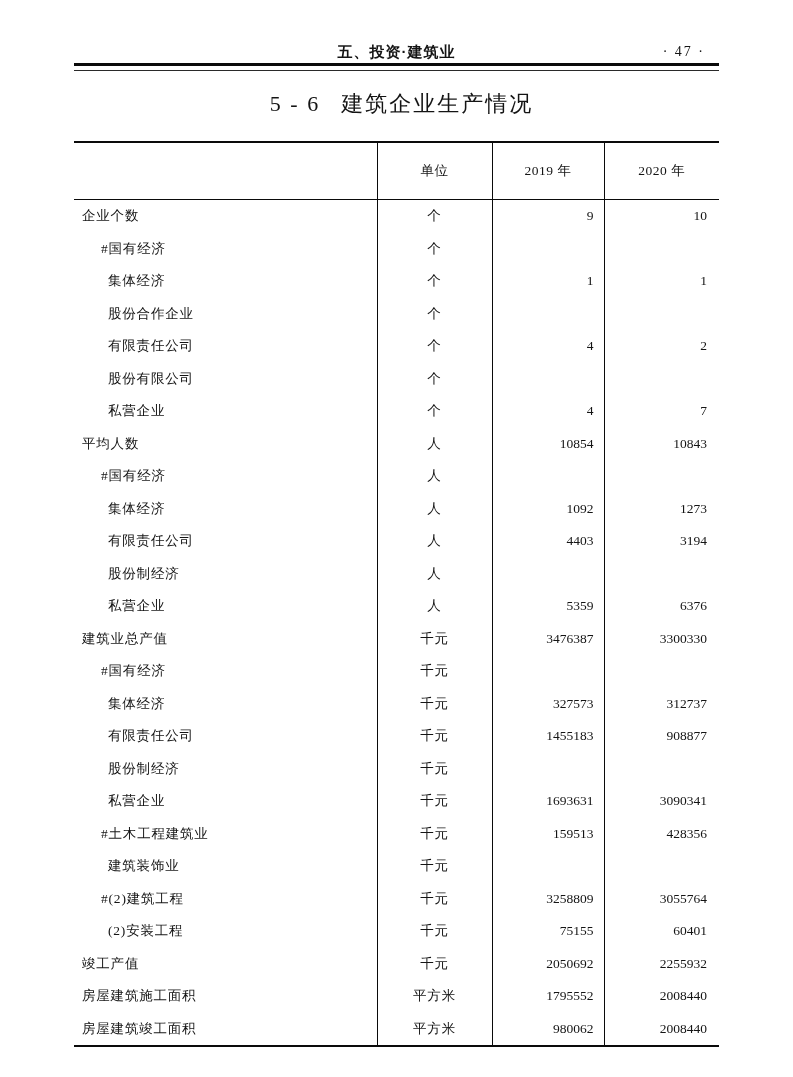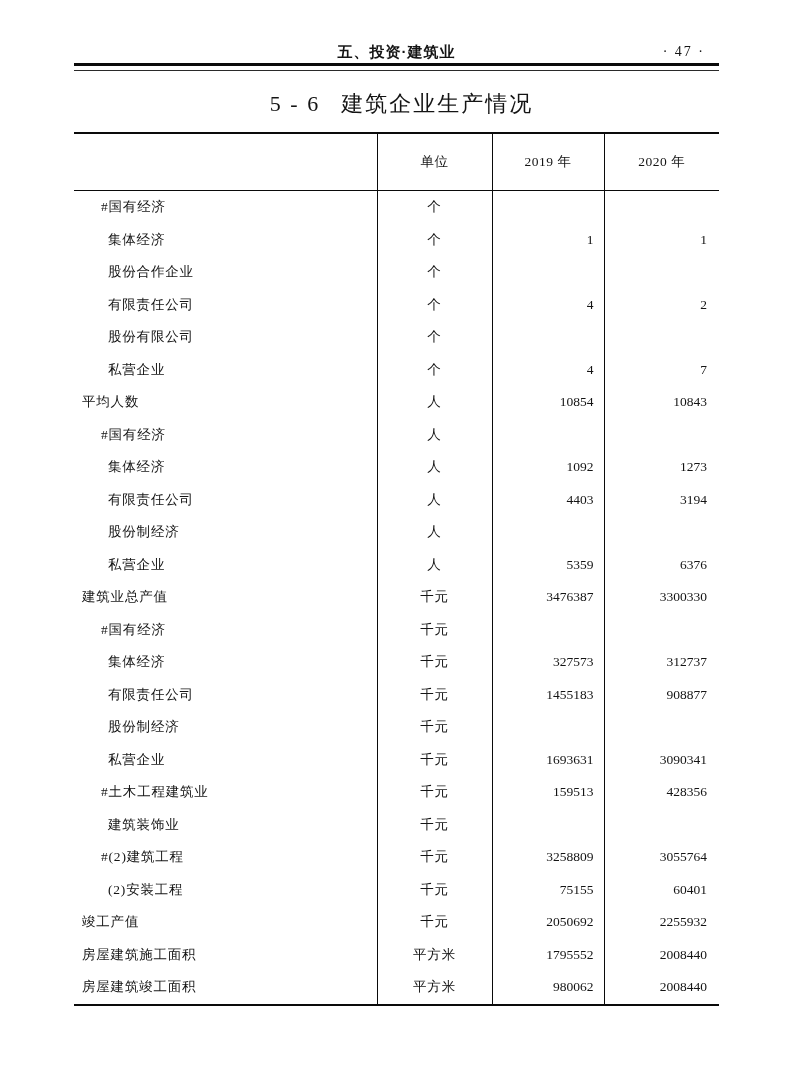--- a/index.html
+++ b/index.html
@@ -43,21 +43,21 @@
     text-align: center;
     font-weight: normal;
     font-size: 22px;
     line-height: 34px;
     letter-spacing: 1px;
   }
   h1.table-title .title-number { letter-spacing: 2px; margin-left: 10px; }
   h1.table-title .title-text { margin-left: 21px; letter-spacing: 2px; }
 
   table.stat-table {
-    margin: 11px 74px 0 74px;
+    margin: 20px 74px 0 74px;
     width: 645px;
     border-collapse: collapse;
     table-layout: fixed;
     border-top: 2px solid #0a0a0a;
     border-bottom: 2px solid #0a0a0a;
     font-size: 13.5px;
   }
   table.stat-table col.c1 { width: 303px; }
   table.stat-table col.c2 { width: 115px; }
   table.stat-table col.c3 { width: 112px; }
@@ -107,20 +107,26 @@
   <thead>
     <tr>
       <th></th>
       <th class="b">单位</th>
       <th class="b">2019 年</th>
       <th class="b">2020 年</th>
     </tr>
   </thead>
   <tbody id="table-body">
       <tr>
+        <td class="label lvl0">企业个数</td>
+        <td class="unit b">个</td>
+        <td class="num-2019 b">9</td>
+        <td class="num-2020 b">10</td>
+      </tr>
+      <tr>
         <td class="label lvl1-hash">#国有经济</td>
         <td class="unit b">个</td>
         <td class="num-2019 b"></td>
         <td class="num-2020 b"></td>
       </tr>
       <tr>
         <td class="label lvl1">集体经济</td>
         <td class="unit b">个</td>
         <td class="num-2019 b">1</td>
         <td class="num-2020 b">1</td>

